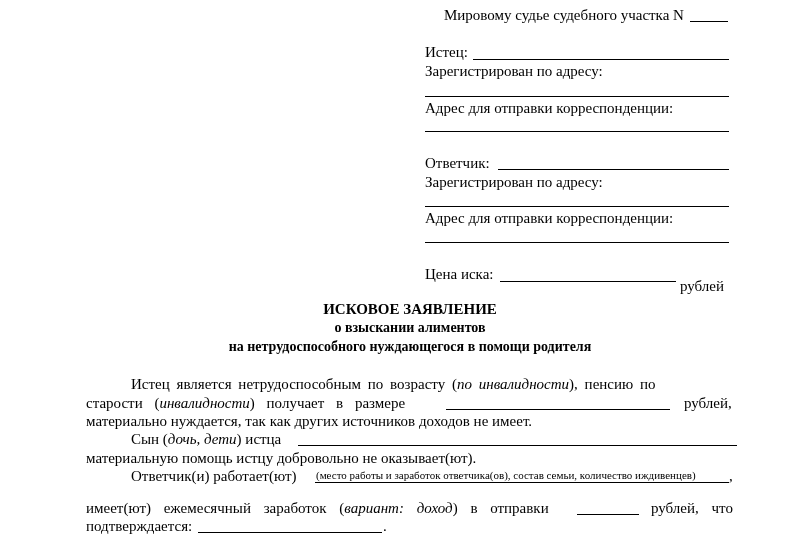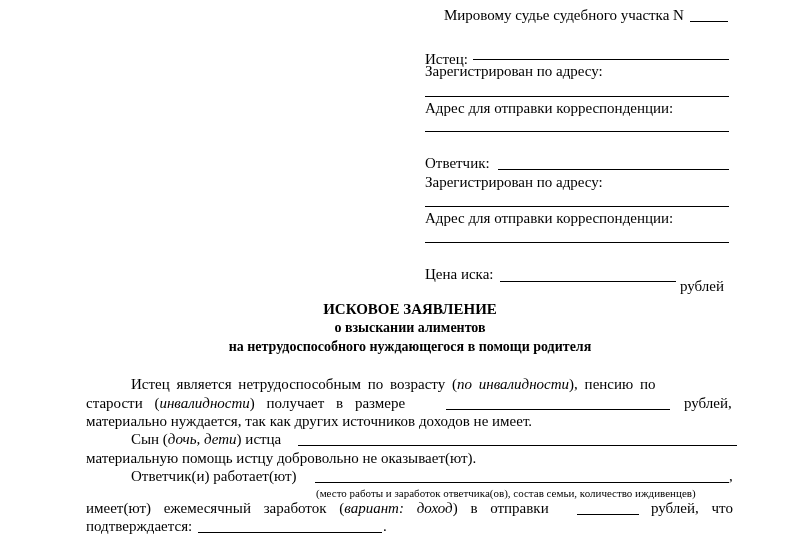--- a/index.html
+++ b/index.html
@@ -11,21 +11,21 @@
   .center { text-align:center; }
   i { font-style:italic; }
   .small { font-size:11px; }
 </style>
 </head>
 <body>
 
 <div class="abs" style="left:425px;top:6px;margin-left:19px;">Мировому судье судебного участка N</div>
 <div class="line" style="left:690px;top:21px;width:38px;"></div>
 
-<div class="abs" style="left:425px;top:50px;">Истец:</div>
+<div class="abs" style="left:425px;top:43px;">Истец:</div>
 <div class="line" style="left:473px;top:59px;width:256px;"></div>
 <div class="abs" style="left:425px;top:62px;">Зарегистрирован по адресу:</div>
 <div class="line" style="left:425px;top:96px;width:304px;"></div>
 <div class="abs" style="left:425px;top:99px;">Адрес для отправки корреспонденции:</div>
 <div class="line" style="left:425px;top:131px;width:304px;"></div>
 
 <div class="abs" style="left:425px;top:154px;">Ответчик:</div>
 <div class="line" style="left:498px;top:169px;width:231px;"></div>
 <div class="abs" style="left:425px;top:173px;">Зарегистрирован по адресу:</div>
 <div class="line" style="left:425px;top:206px;width:304px;"></div>
@@ -52,21 +52,21 @@
 
 <div class="abs" style="left:131px;top:430px;">
   <span>Сын (</span><i>дочь, дети</i><span>) истца</span>
 </div>
 <div class="line" style="left:298px;top:445px;width:439px;"></div>
 <div class="abs" style="left:86px;top:449px;">материальную помощь истцу добровольно не оказывает(ют).</div>
 
 <div class="abs" style="left:131px;top:467px;">Ответчик(и) работает(ют)</div>
 <div class="line" style="left:315px;top:482px;width:414px;"></div>
 <div class="abs" style="left:729px;top:467px;">,</div>
-<div class="abs small" style="left:316px;top:484px;">(место работы и заработок ответчика(ов), состав семьи, количество иждивенцев)</div>
+<div class="abs small" style="left:316px;top:466px;">(место работы и заработок ответчика(ов), состав семьи, количество иждивенцев)</div>
 <div class="abs" style="left:86px;top:499px;word-spacing:9px;">
   <span>имеет(ют) ежемесячный заработок (</span><i>вариант: доход</i><span>) в отправки</span>
 </div>
 <div class="line" style="left:577px;top:514px;width:62px;"></div>
 <div class="abs" style="left:651px;top:499px;word-spacing:9px;">рублей, что</div>
 <div class="abs" style="left:86px;top:517px;font-family:Liberation Serif, serif;">подтверждается:</div>
 <div class="line" style="left:198px;top:532px;width:184px;"></div>
 <div class="abs" style="left:383px;top:517px;">.</div>
 
 </body></html>

